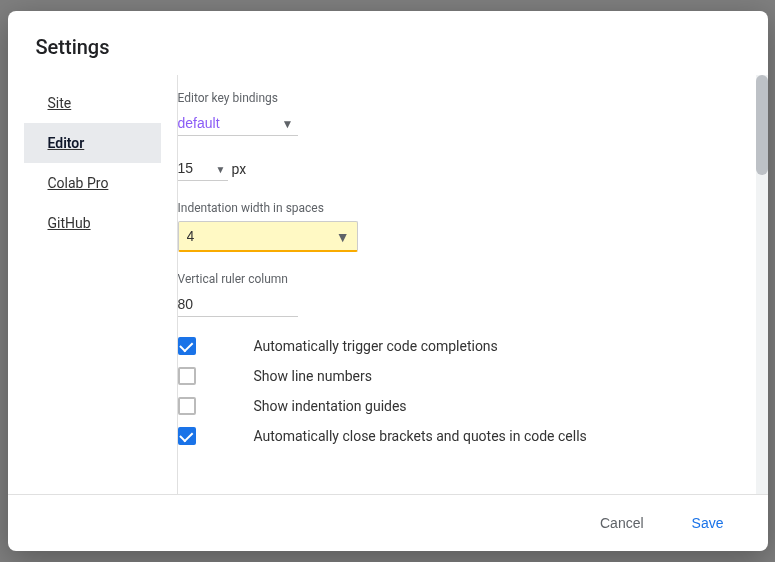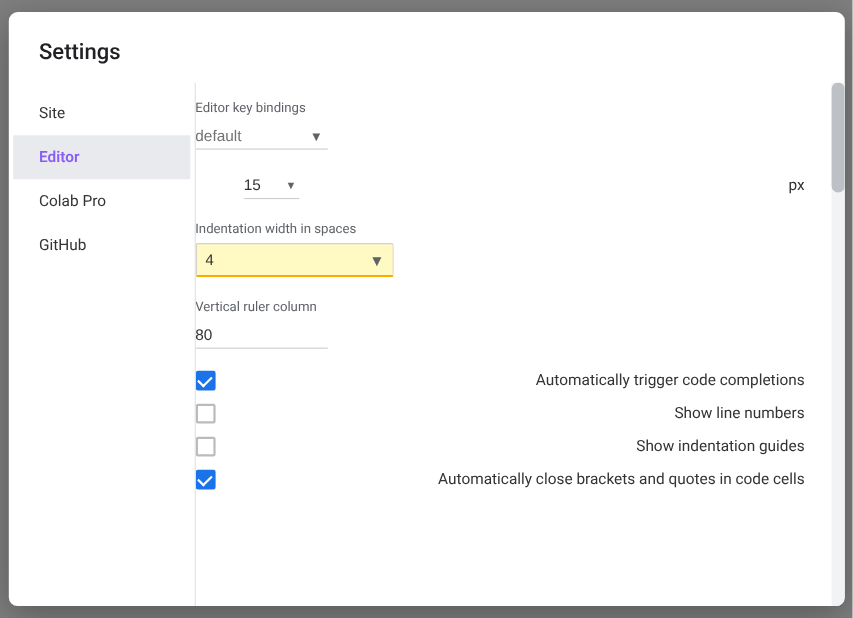--- a/index.html
+++ b/index.html
@@ -1,15 +1,15 @@
 <!DOCTYPE html>
 <html><head>
   <meta charset="utf-8">
   <style>
-    * { box-sizing: border-box; margin: 0; padding: 0; justify-content: space-between; }
+    * { box-sizing: border-box; margin: 0; padding: 0; }
     body {
       background: rgba(0,0,0,0.5);
       display: flex;
       align-items: center;
       justify-content: center;
       width: 775px;
       height: 562px;
       font-family: 'Roboto', Arial, sans-serif;
       font-size: 14px;
       color: #333;
@@ -32,55 +32,56 @@
       border-bottom: none;
     }
     .dialog-body {
       display: flex;
       flex: 1;
       overflow: hidden;
     }
     .sidebar {
       width: 170px;
       flex-shrink: 0;
-      padding: 8px 4px;
+      padding: 8px 16px;
       border-right: 1px solid #e0e0e0;
+      text-decoration: underline;
     }
     .sidebar-item {
       padding: 12px 24px;
       cursor: pointer;
       font-size: 14px;
       color: #333;
       border-radius: 0;
     }
     .sidebar-item.active {
       background: #e8eaed;
       font-weight: 600;
-      color: #8b5cf6;
+      color: #0f172a;
     }
     .form-group {
       margin-bottom: 20px;
     }
     .form-label {
       font-size: 12px;
       color: #5f6368;
       margin-bottom: 6px;
       display: block;
     }
     .select-wrapper {
       position: relative;
       display: inline-block;
     }
     .select-control {
       appearance: none;
       border: none;
       border-bottom: 1px solid #ccc;
       padding: 4px 28px 4px 0;
       font-size: 14px;
-      color: #737373;
+      color: #8b5cf6;
       background: transparent;
       cursor: pointer;
       outline: none;
       min-width: 120px;
     }
     .select-arrow {
       position: absolute;
       right: 4px;
       top: 50%;
       transform: translateY(-50%);
@@ -97,21 +98,20 @@
       appearance: none;
       border: none;
       border-bottom: 1px solid #ccc;
       padding: 4px 20px 4px 0;
       font-size: 14px;
       color: #333;
       background: transparent;
       cursor: pointer;
       outline: none;
       width: 50px;
-      margin-left: 44px;
     }
     .px-label {
       font-size: 14px;
       color: #333;
     }
     .indentation-select-wrapper {
       position: relative;
       display: inline-block;
     }
     .indentation-select {
@@ -296,13 +296,17 @@
         </div>
 
       </div>
     </div>
 
     <div style="width:12px;background:#f1f3f4;position:relative;flex-shrink:0;">
       <div style="width:12px;height:100px;background:#bdc1c6;border-radius:6px;position:absolute;top:0;"></div>
     </div>
   </div>
 
+  <div class="dialog-footer">
+    <button class="btn btn-cancel">Cancel</button>
+    <button class="btn btn-save">Save</button>
+  </div>
 </div>
 
 </body></html>

